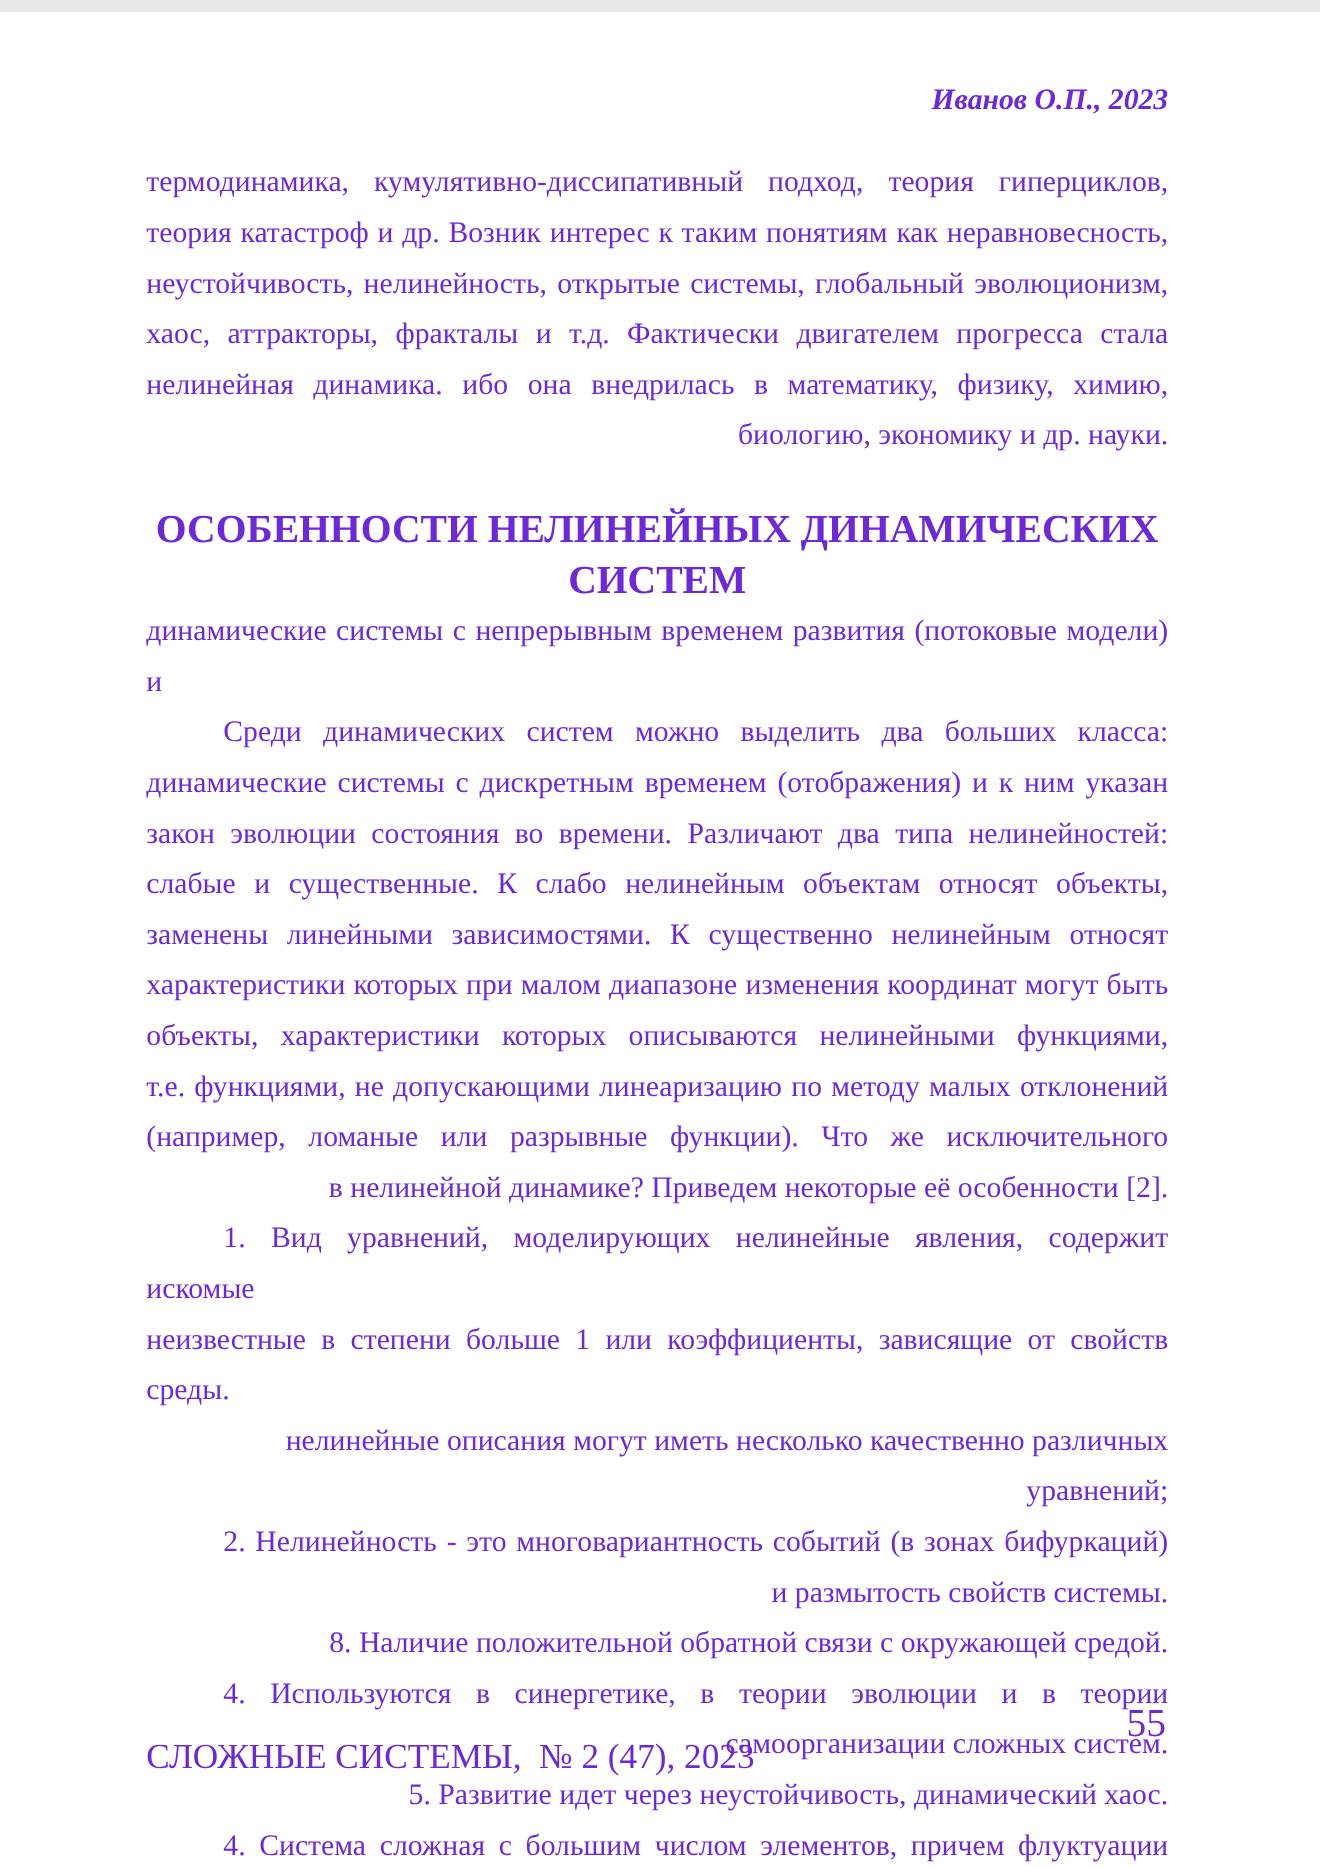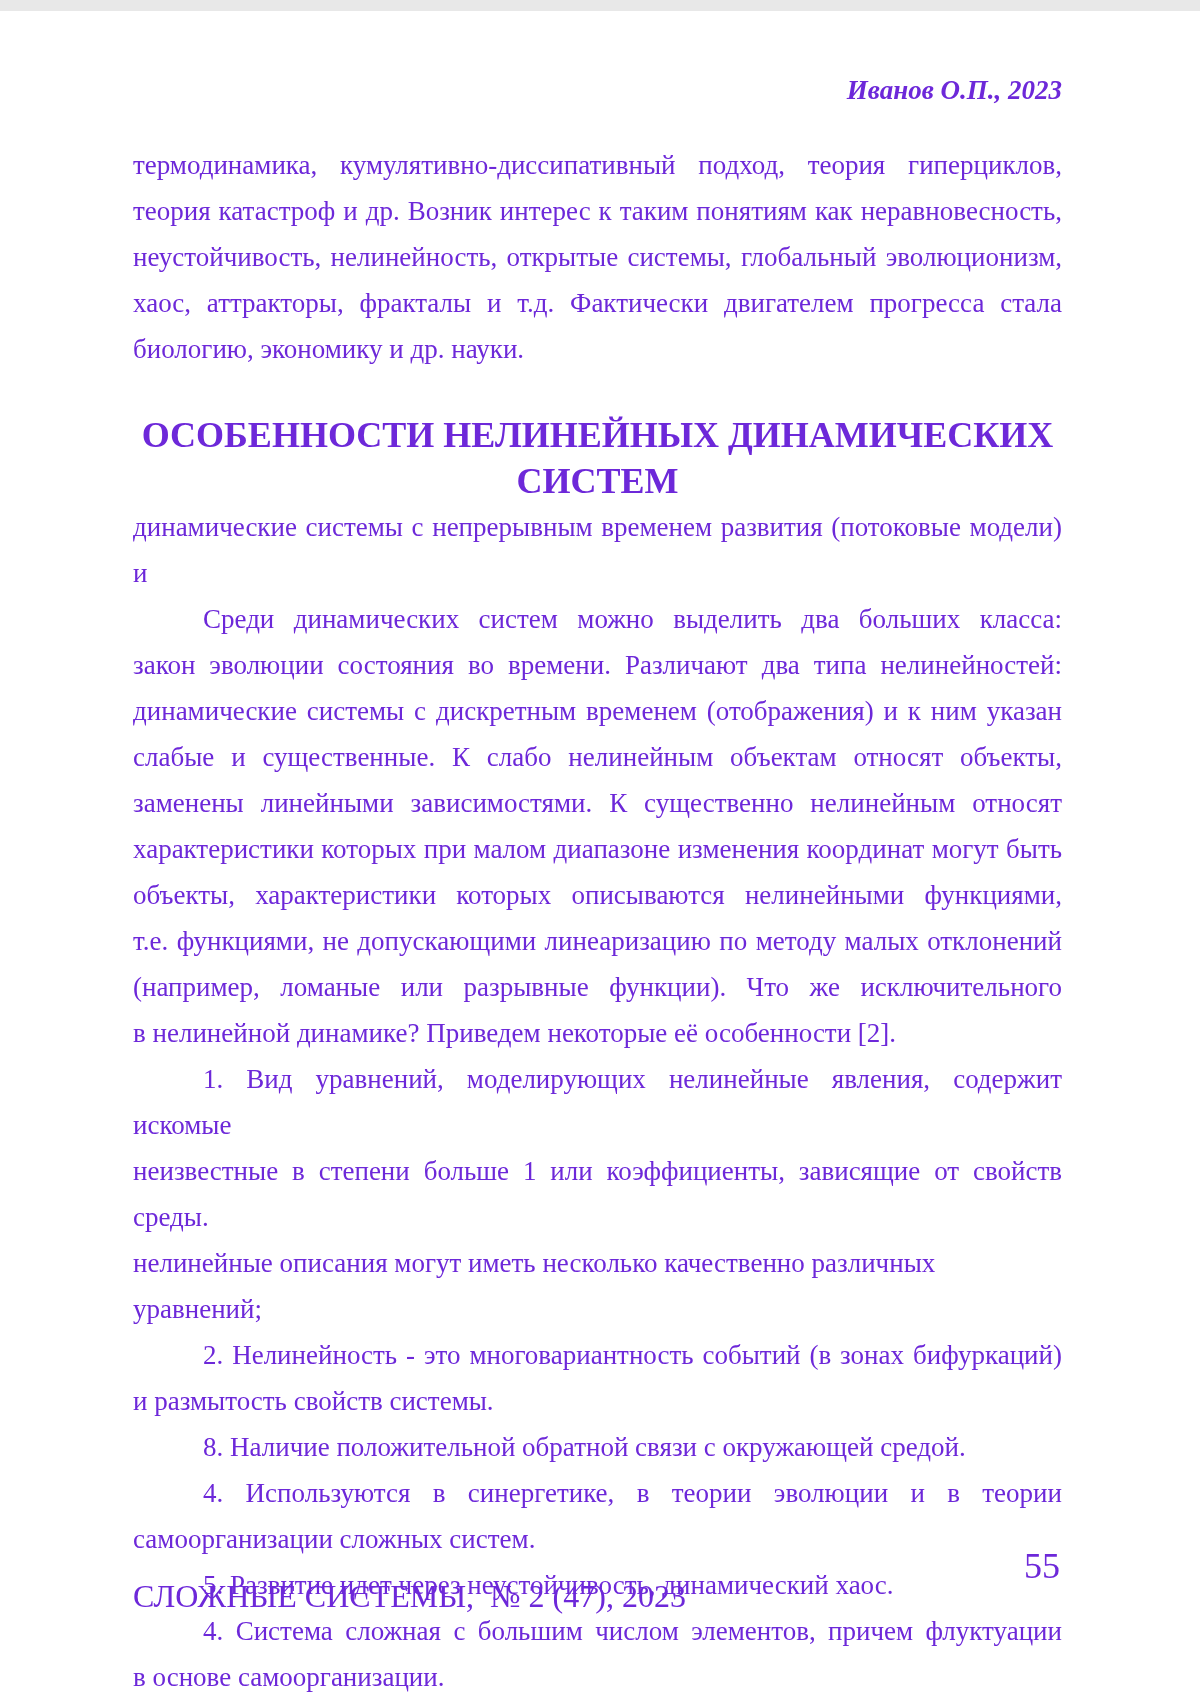--- a/index.html
+++ b/index.html
@@ -23,21 +23,21 @@
   }
   .doc-body {
     position: absolute;
     top: 131px;
     left: 133px;
     width: 929px;
     font-size: 27px;
     line-height: 46px;
   }
   .paragraph { margin: 0; }
-  .text-line { text-align: left; }
+  .text-line { text-align: right; }
   .text-line.just { text-align: justify; text-align-last: justify; }
   .text-line.indent { text-indent: 70px; }
   .section-heading {
     margin-top: 40px;
     font-size: 36px;
     font-weight: bold;
     text-align: center;
     line-height: 46px;
   }
   .page-number {
@@ -59,28 +59,29 @@
 <div class="page">
 
   <div class="running-header">Иванов О.П., 2023</div>
 
   <div class="doc-body" id="doc-body">
       <div class="paragraph">
         <div class="text-line just">термодинамика, кумулятивно-диссипативный подход, теория гиперциклов,</div>
         <div class="text-line just">теория катастроф и др. Возник интерес к таким понятиям как неравновесность,</div>
         <div class="text-line just">неустойчивость, нелинейность, открытые системы, глобальный эволюционизм,</div>
         <div class="text-line just">хаос, аттракторы, фракталы и т.д. Фактически двигателем прогресса стала</div>
+        <div class="text-line just">нелинейная динамика. ибо она внедрилась в математику, физику, химию,</div>
         <div class="text-line">биологию, экономику и др. науки.</div>
       </div>
       <div class="section-heading">ОСОБЕННОСТИ НЕЛИНЕЙНЫХ ДИНАМИЧЕСКИХ СИСТЕМ</div>
       <div class="paragraph">
         <div class="text-line just">динамические системы с непрерывным временем развития (потоковые модели) и</div>
         <div class="text-line just indent">Среди динамических систем можно выделить два больших класса:</div>
+        <div class="text-line just">динамические системы с дискретным временем (отображения) и к ним указан</div>
         <div class="text-line just">закон эволюции состояния во времени. Различают два типа нелинейностей:</div>
-        <div class="text-line just">динамические системы с дискретным временем (отображения) и к ним указан</div>
         <div class="text-line just">слабые и существенные. К слабо нелинейным объектам относят объекты,</div>
         <div class="text-line just">заменены линейными зависимостями. К существенно нелинейным относят</div>
         <div class="text-line just">характеристики которых при малом диапазоне изменения координат могут быть</div>
         <div class="text-line just">объекты, характеристики которых описываются нелинейными функциями,</div>
         <div class="text-line just">т.е. функциями, не допускающими линеаризацию по методу малых отклонений</div>
         <div class="text-line just">(например, ломаные или разрывные функции). Что же исключительного</div>
         <div class="text-line">в нелинейной динамике? Приведем некоторые её особенности [2].</div>
       </div>
       <div class="paragraph">
         <div class="text-line just indent">1. Вид уравнений, моделирующих нелинейные явления, содержит искомые</div>

